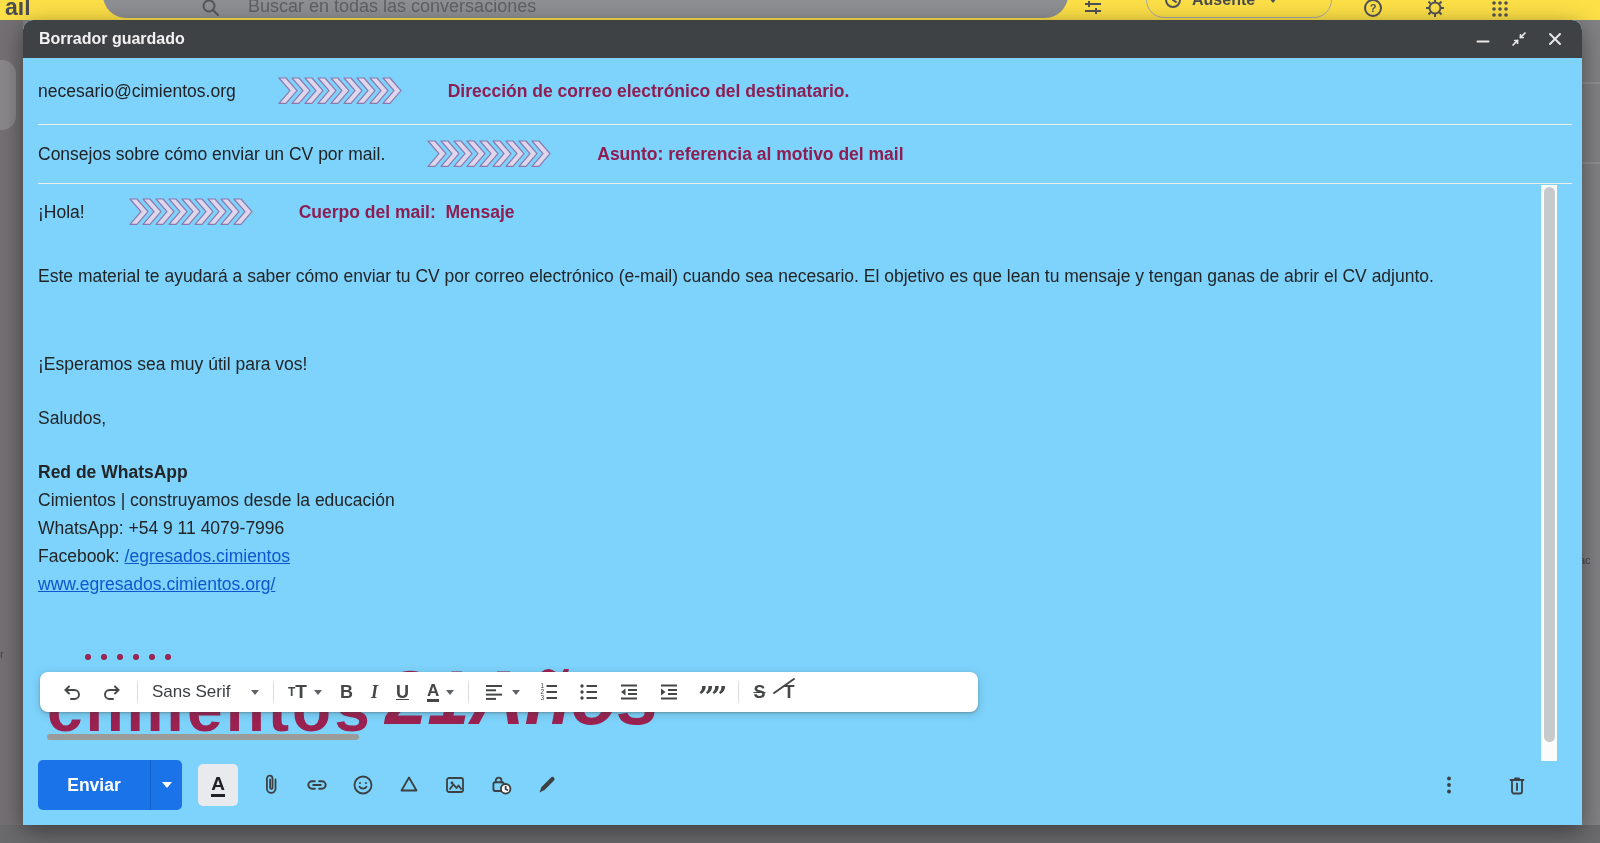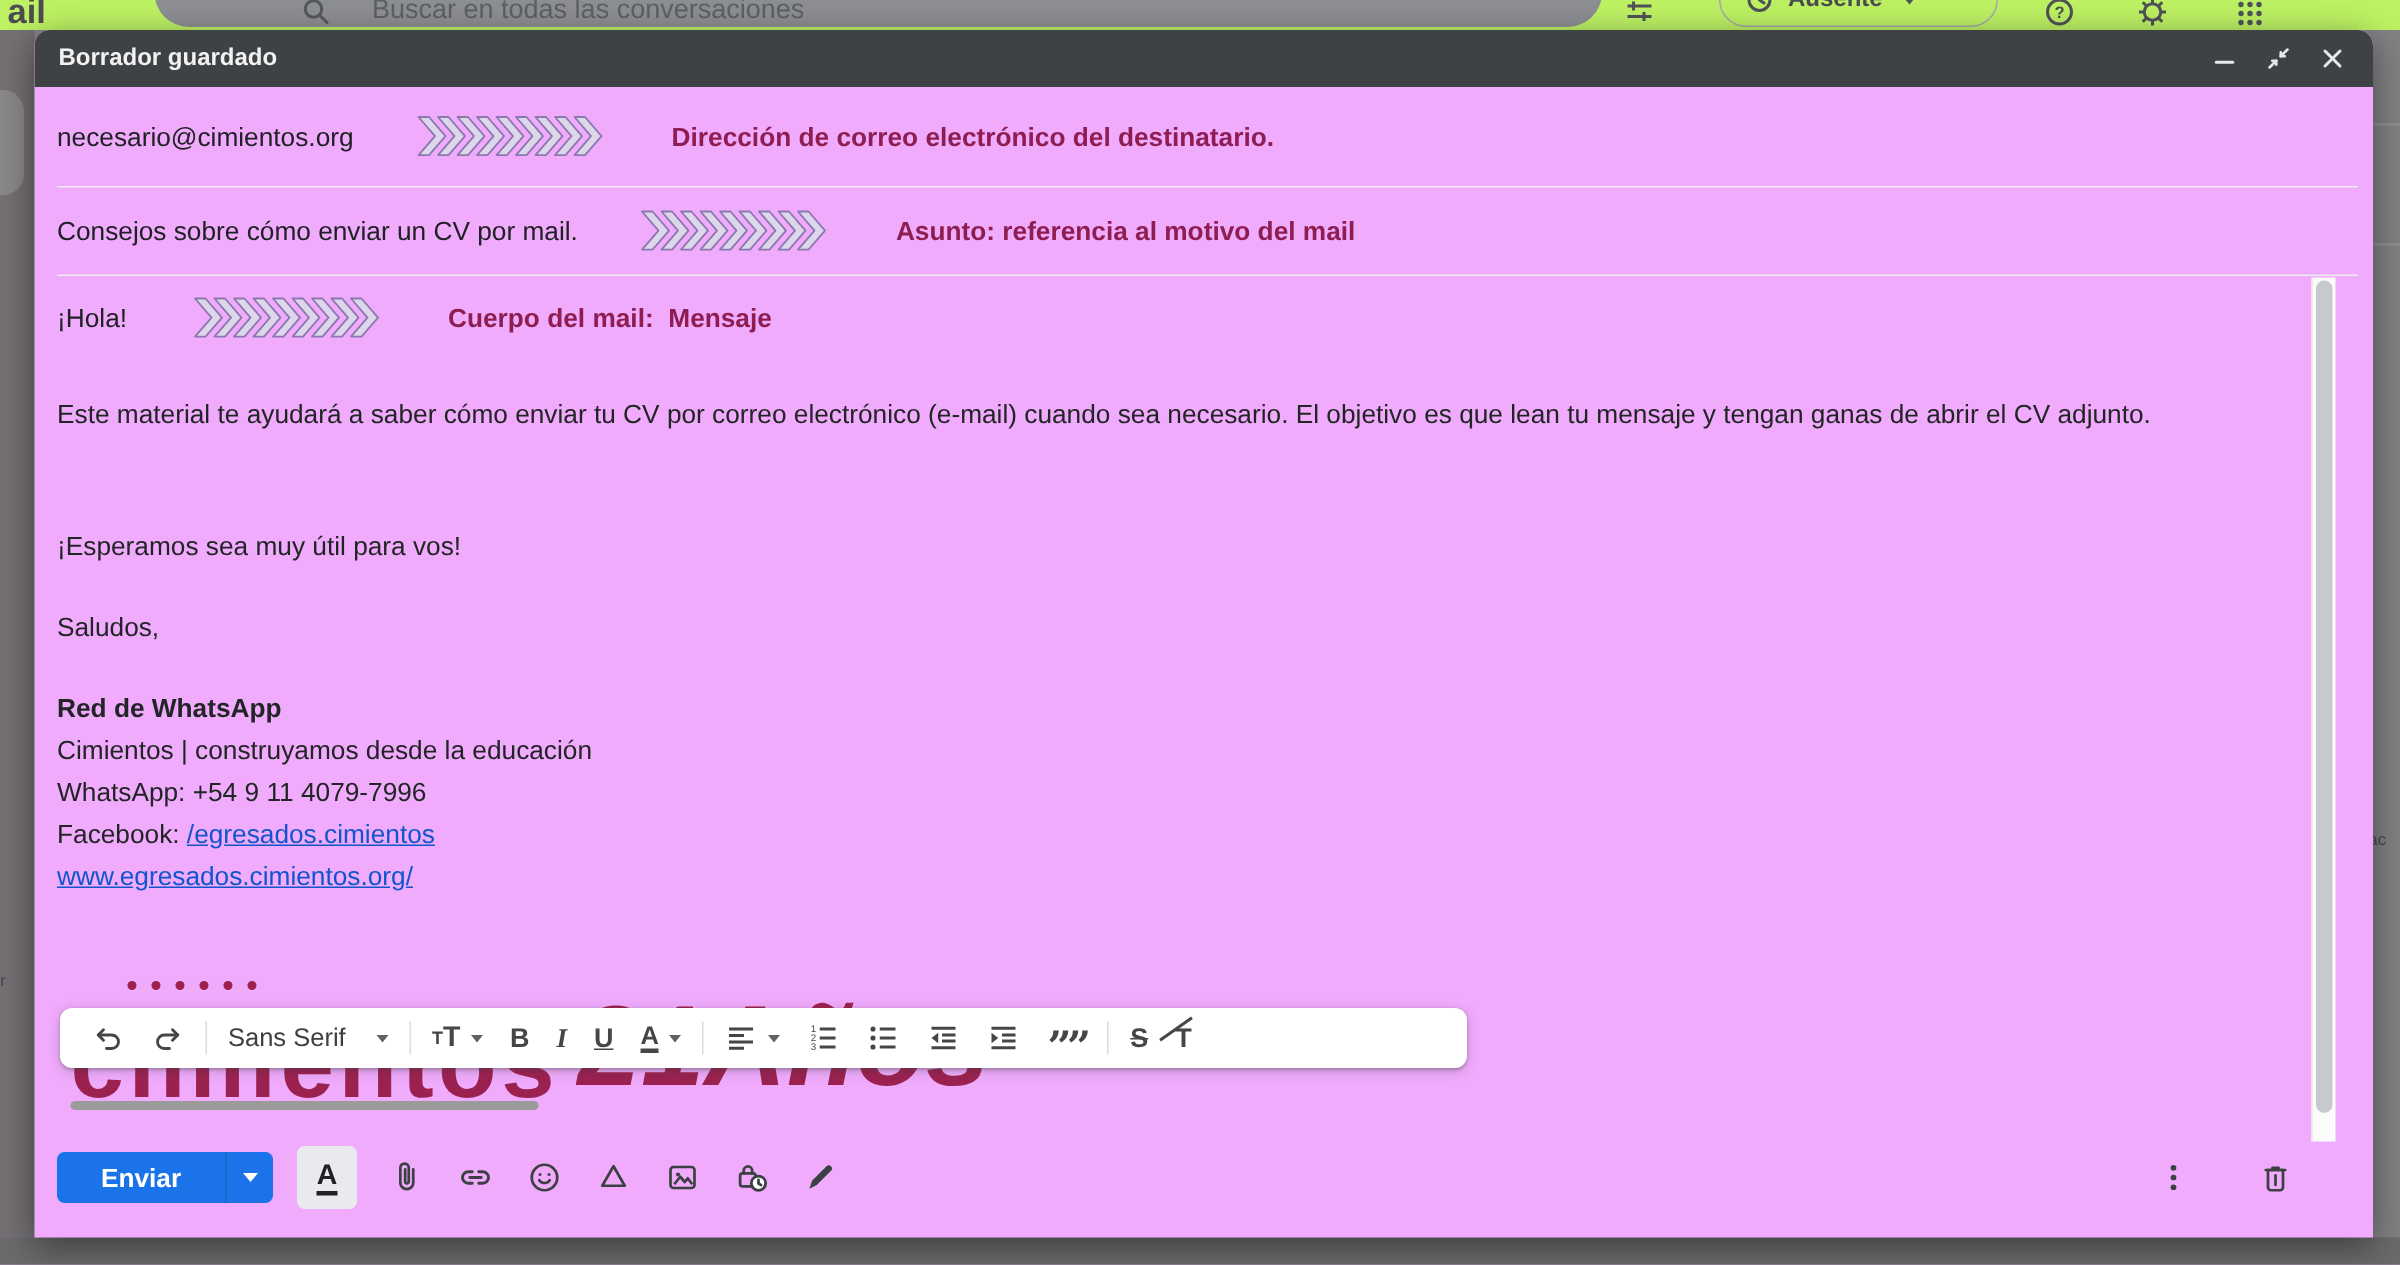--- a/index.html
+++ b/index.html
@@ -1,21 +1,21 @@
 <!DOCTYPE html>
 <html><head>
 <meta charset="utf-8">
 <style>
   * { box-sizing: border-box; margin: 0; padding: 0; }
   html,body { background:#6e6e71; }
   body { font-family:"Liberation Sans", sans-serif; }
   .stage { position:relative; width:1600px; height:843px; overflow:hidden; background:#828285; }
 
   
-  .bg-top { position:absolute; left:0; top:0; width:1600px; height:20px; background:#bef264; overflow:hidden; z-index:1; }
+  .bg-top { position:absolute; left:0; top:0; width:1600px; height:20px; background:#fde047; overflow:hidden; z-index:1; }
   .bg-logo-frag { position:absolute; left:5px; top:-6px; font-size:23px; font-weight:bold; color:#4b4d51; }
   .bg-search-field { position:absolute; left:103px; top:-28px; width:965px; height:46px; border-radius:23px; background:#8e8f93; }
   .bg-search-icon { position:absolute; left:200px; top:-3px; }
   .bg-search-text { position:absolute; left:248px; top:-4px; font-size:18px; color:#5d6064; }
   .bg-tune-icon { position:absolute; left:1082px; top:-2px; }
   .bg-status-pill { position:absolute; left:1146px; top:-18px; width:186px; height:36px; border:1px solid #a7a7aa; border-radius:18px; display:flex; align-items:center; padding-left:16px; gap:9px; color:#4a4c50; }
   .bg-status-label { font-size:16px; font-weight:bold; color:#4a4c50; }
   .bg-caret { width:0; height:0; border-left:5px solid transparent; border-right:5px solid transparent; border-top:6px solid #4f5257; margin-left:4px; }
   .bg-help-icon { position:absolute; left:1362px; top:-3px; }
   .bg-gear-icon { position:absolute; left:1424px; top:-3px; }
@@ -23,21 +23,21 @@
 
   .bg-left { position:absolute; left:0; top:20px; width:23px; height:805px; background:#747074; overflow:hidden; z-index:1; }
   .bg-left .lighter { position:absolute; left:-14px; top:40px; width:30px; height:70px; background:#8b888c; border-radius:0 14px 14px 0; }
   .bg-frag { position:absolute; font-size:11px; color:#47484c; left:-6px; }
   .bg-right { position:absolute; left:1582px; top:20px; width:18px; height:805px; background:#828285; overflow:hidden; z-index:1; }
   .bg-right .card-line { position:absolute; left:0; width:18px; height:2px; background:#8f8f92; }
   .bg-right .bg-frag { left:-3px; }
   .bg-bottom { position:absolute; left:0; top:825px; width:1600px; height:18px; background:#6b6b6e; z-index:1; }
 
   
-  .window { position:absolute; left:23px; top:20px; width:1559px; height:805px; background:#f0abfc; border-radius:10px 10px 0 0; box-shadow:0 6px 24px rgba(0,0,0,.45); z-index:2; overflow:hidden; }
+  .window { position:absolute; left:23px; top:20px; width:1559px; height:805px; background:#7dd3fc; border-radius:10px 10px 0 0; box-shadow:0 6px 24px rgba(0,0,0,.45); z-index:2; overflow:hidden; }
 
   .win-header { position:absolute; left:0; top:0; width:100%; height:38px; background:#3f4245; border-radius:10px 10px 0 0; display:flex; align-items:center; }
   .win-title { margin-left:16px; font-size:16px; font-weight:bold; color:#f2f2f2; }
   .win-controls { position:absolute; right:14px; top:0; height:38px; display:flex; align-items:center; gap:10px; }
   .win-ctl { width:26px; height:26px; display:flex; align-items:center; justify-content:center; cursor:pointer; }
 
   .row-to { position:absolute; left:15px; top:38px; height:66px; display:flex; align-items:center; }
   .row-subject { position:absolute; left:15px; top:105px; height:58px; display:flex; align-items:center; }
   .divider { position:absolute; left:15px; right:10px; height:1px; background:#ededed; }
   .field-value { font-size:17.5px; color:#202124; }
@@ -78,21 +78,21 @@
   .tb-strike { font-size:18px; font-weight:bold; text-decoration:line-through; }
   .tb-clear { position:relative; font-size:18px; font-weight:bold; }
   .tb-clear::after { content:""; position:absolute; left:-3px; top:9px; width:26px; height:2px; background:#444746; transform:rotate(-35deg); }
 
   
   .v-scroll { position:absolute; left:1518px; top:165px; width:16px; height:576px; background:#fbfbfb; border-left:1px solid #ececec; }
   .v-thumb { position:absolute; left:2px; top:2px; width:11px; height:555px; border-radius:6px; background:#c7cacd; cursor:pointer; }
 
   
   .send-row { position:absolute; left:15px; top:733px; height:64px; width:1530px; display:flex; align-items:center; }
-  .send-btn { display:flex; height:34px; border-radius:5px; overflow:hidden; cursor:pointer; }
+  .send-btn { display:flex; height:50px; border-radius:5px; overflow:hidden; cursor:pointer; }
   .send-main { width:112px; background:#1a73e8; color:#fff; font-size:17.5px; font-weight:bold; display:flex; align-items:center; justify-content:center; }
   .send-caret-part { width:32px; background:#1a73e8; border-left:1px solid #1664c9; display:flex; align-items:center; justify-content:center; }
   .send-caret { width:0; height:0; border-left:5px solid transparent; border-right:5px solid transparent; border-top:6px solid #fff; }
   .fmt-toggle { margin-left:16px; width:40px; height:42px; background:#e9eaed; border-radius:5px; display:flex; align-items:center; justify-content:center; cursor:pointer; }
   .fmt-toggle span { font-size:19px; font-weight:bold; color:#202124; border-bottom:3px solid #202124; line-height:20px; }
   .send-icon { width:46px; height:46px; display:flex; align-items:center; justify-content:center; cursor:pointer; border-radius:50%; }
   .send-right { position:absolute; right:28px; display:flex; align-items:center; gap:22px; }
 
   svg { display:block; }
 </style>

